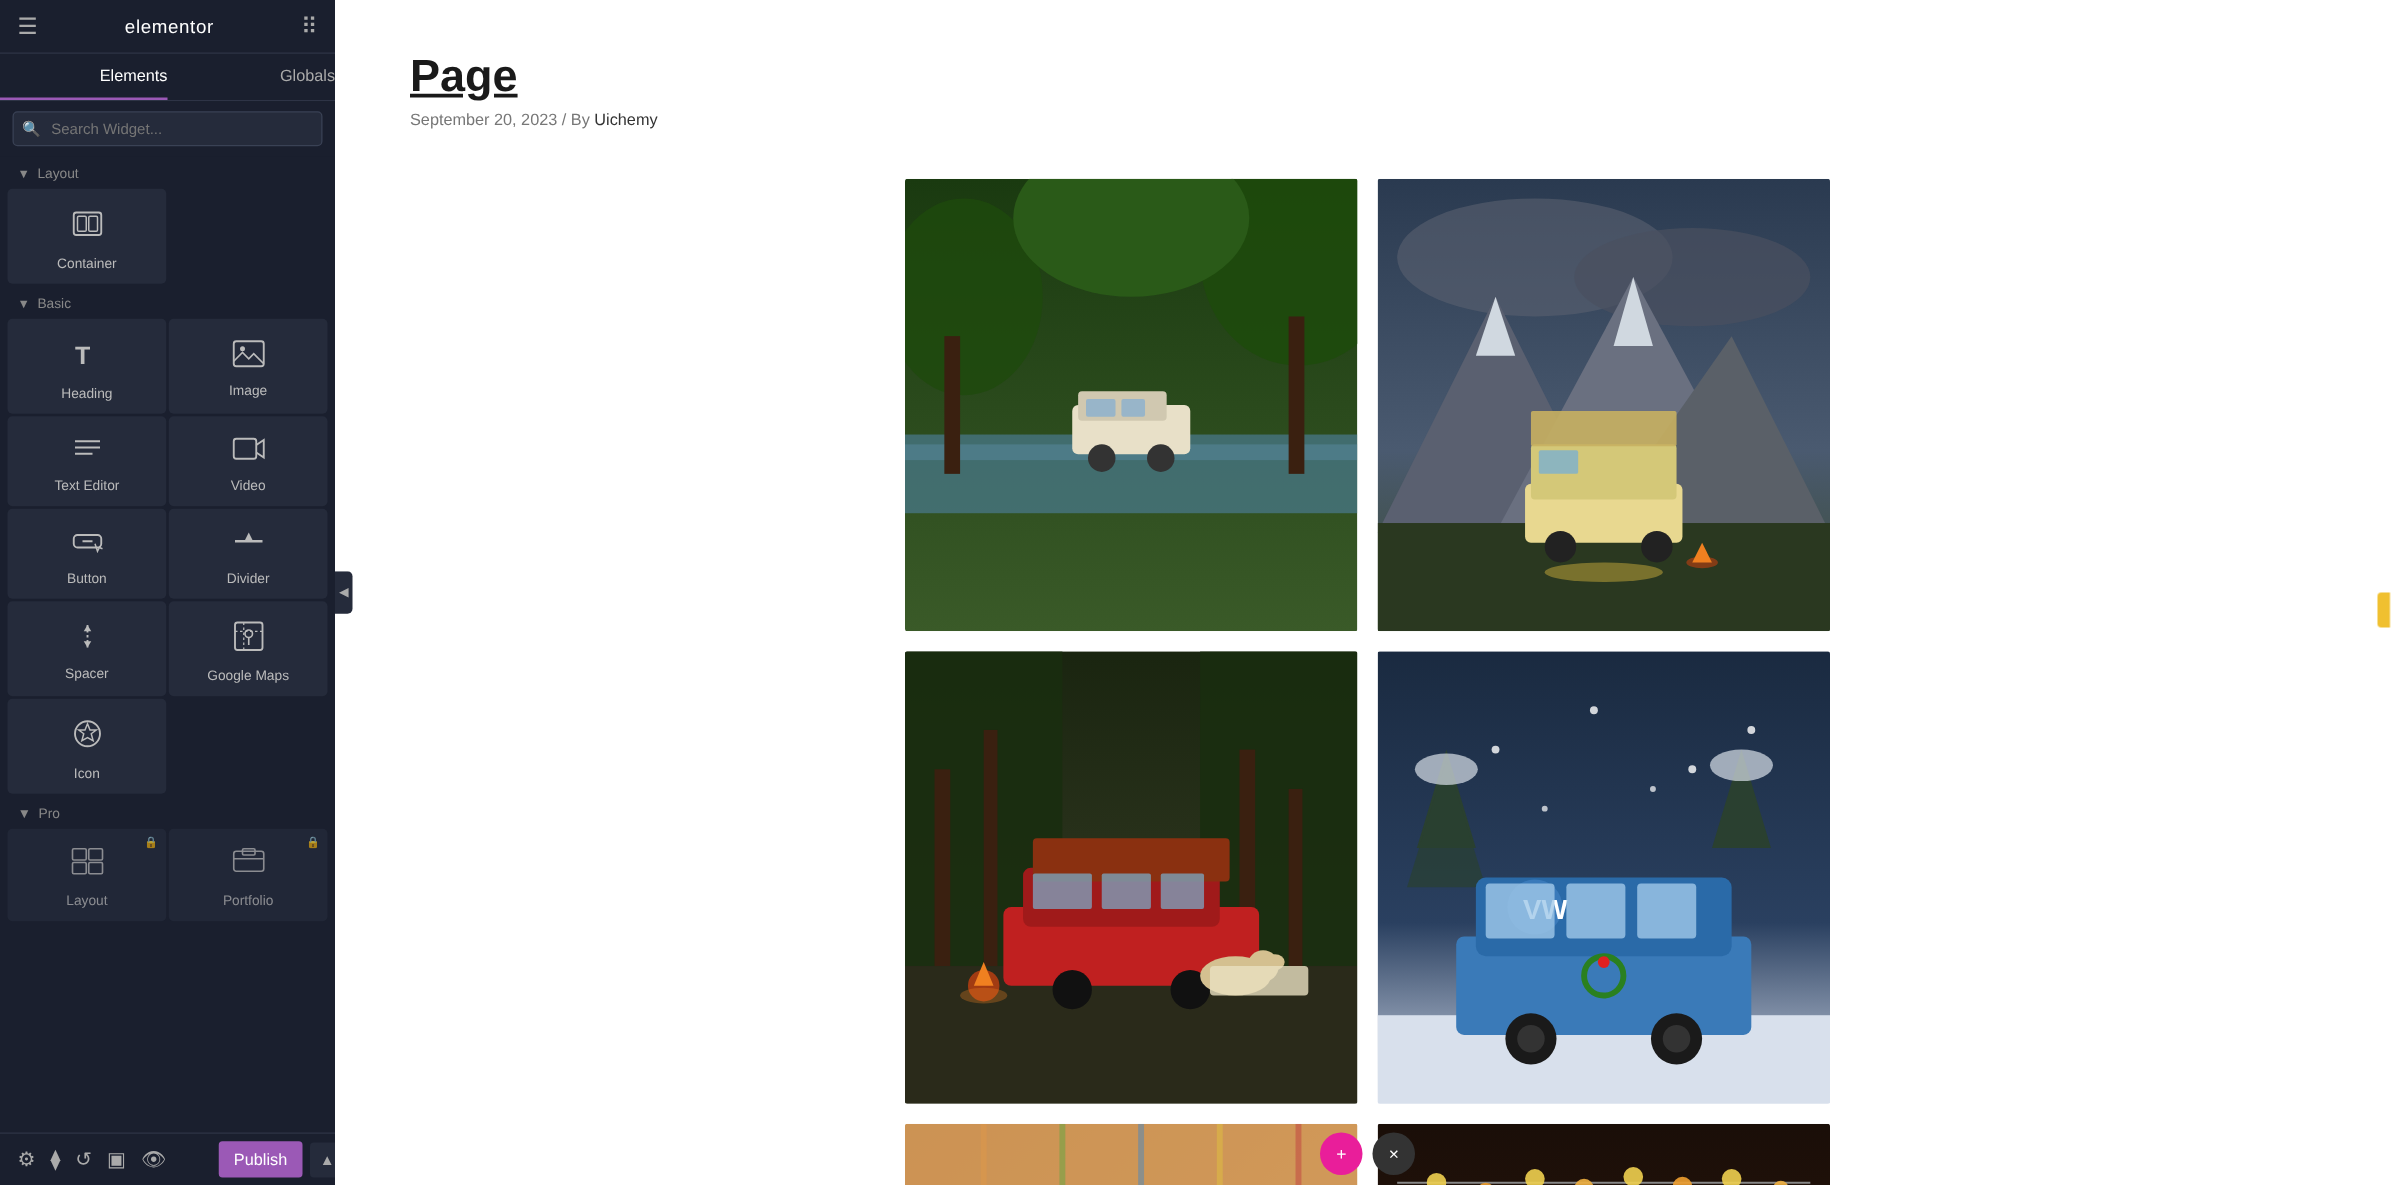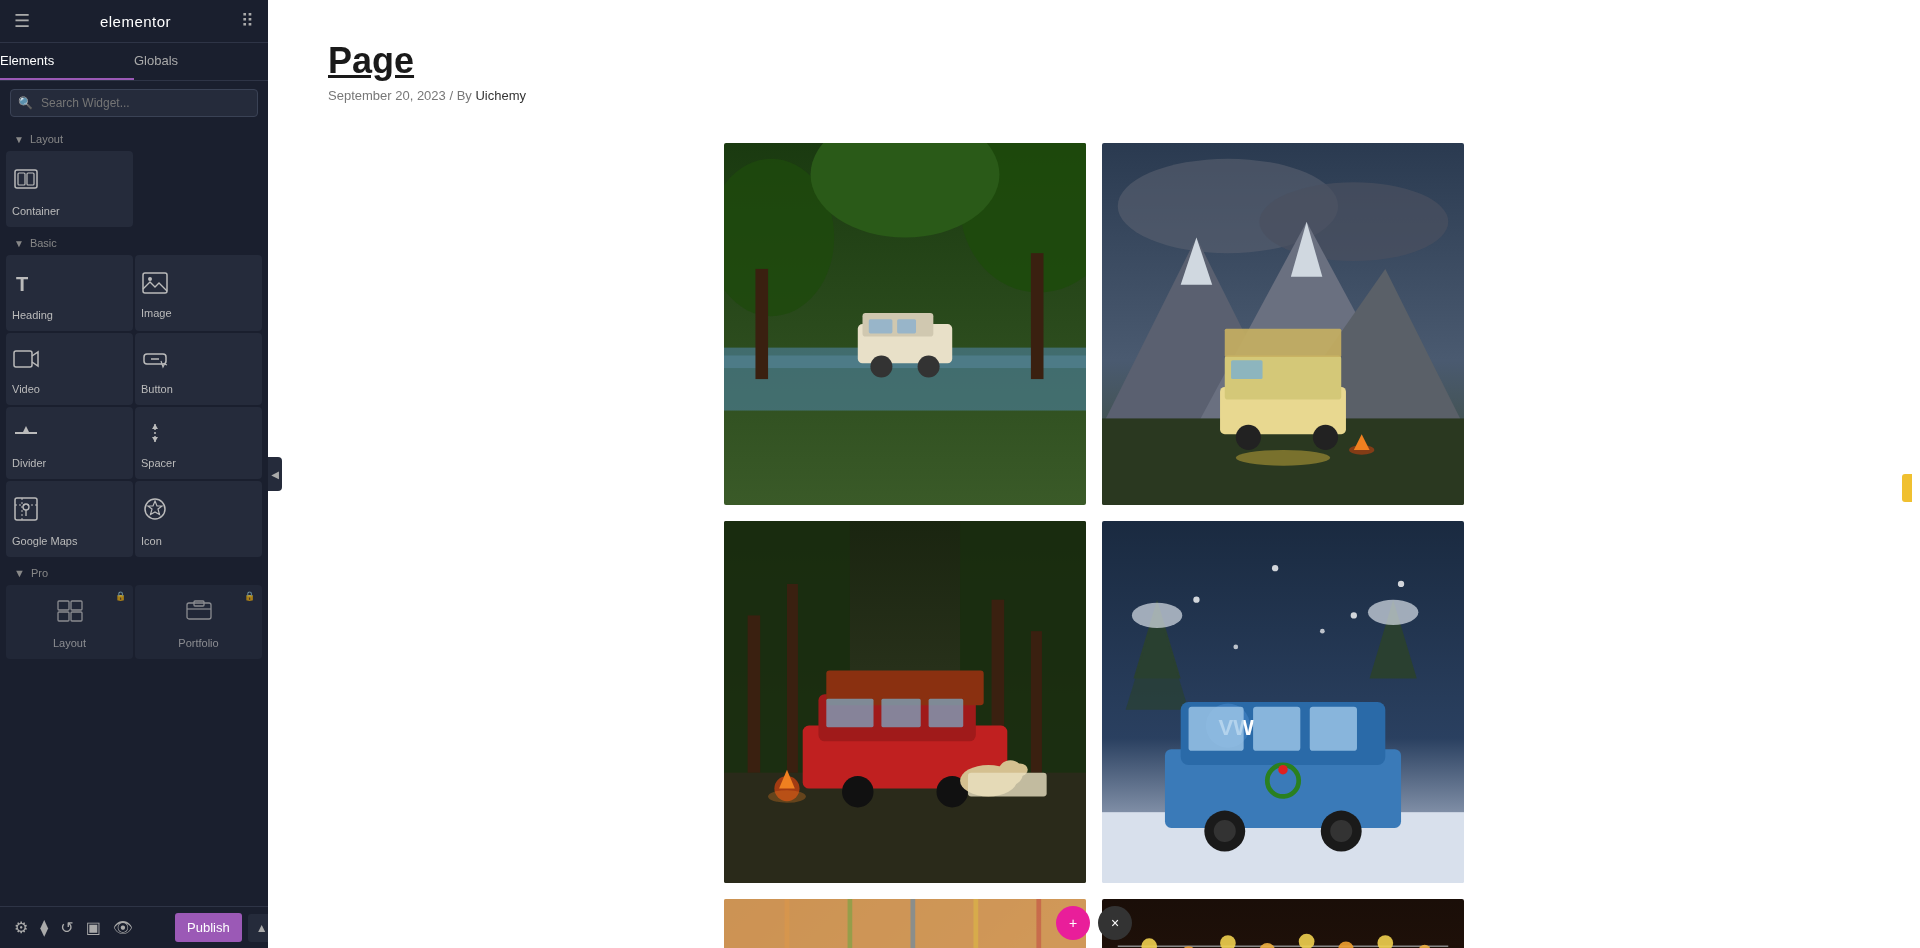--- a/index.html
+++ b/index.html
@@ -44,21 +44,21 @@
       font-size: 18px;
       cursor: pointer;
     }
 
     .sidebar-tabs {
       display: flex;
       border-bottom: 1px solid #2e3446;
     }
     .sidebar-tab {
       flex: 1;
-      text-align: left;
+      text-align: right;
       padding: 10px 0;
       color: #aaa;
       font-size: 13px;
       cursor: pointer;
       border-bottom: 2px solid transparent;
     }
     .sidebar-tab.active {
       color: #fff;
       border-bottom: 2px solid #9b59b6;
     }
@@ -103,21 +103,21 @@
       display: grid;
       grid-template-columns: 1fr 1fr;
       gap: 2px;
       padding: 2px 6px;
     }
     .widget-item {
       background: #252b3b;
       border-radius: 4px;
       display: flex;
       flex-direction: column;
-      align-items: flex-start;
+      align-items: center;
       justify-content: center;
       padding: 14px 6px 10px;
       cursor: grab;
       gap: 8px;
       transition: background 0.15s;
     }
     .widget-item .widget-icon {
       font-size: 22px;
       color: #bbb;
       line-height: 1;
@@ -380,20 +380,30 @@
       <span class="widget-icon">
         <svg width="28" height="24" viewBox="0 0 28 24" fill="none">
           <rect x="2" y="2" width="24" height="20" rx="2" stroke="#bbb" stroke-width="1.5" fill="none"></rect>
           <circle cx="9" cy="8" r="2" fill="#bbb"></circle>
           <polyline points="2,18 9,11 14,16 18,12 26,20" stroke="#bbb" stroke-width="1.3" fill="none"></polyline>
         </svg>
       </span>
       <span class="widget-label">Image</span>
     </div>
 
+    <div class="widget-item">
+      <span class="widget-icon">
+        <svg width="28" height="24" viewBox="0 0 28 24" fill="none">
+          <line x1="4" y1="6" x2="24" y2="6" stroke="#bbb" stroke-width="1.5"></line>
+          <line x1="4" y1="11" x2="24" y2="11" stroke="#bbb" stroke-width="1.5"></line>
+          <line x1="4" y1="16" x2="18" y2="16" stroke="#bbb" stroke-width="1.5"></line>
+        </svg>
+      </span>
+      <span class="widget-label">Text Editor</span>
+    </div>
 
     <div class="widget-item">
       <span class="widget-icon">
         <svg width="28" height="24" viewBox="0 0 28 24" fill="none">
           <rect x="2" y="4" width="18" height="16" rx="2" stroke="#bbb" stroke-width="1.5" fill="none"></rect>
           <polyline points="20,9 26,5 26,19 20,15" stroke="#bbb" stroke-width="1.5" fill="none"></polyline>
         </svg>
       </span>
       <span class="widget-label">Video</span>
     </div>

